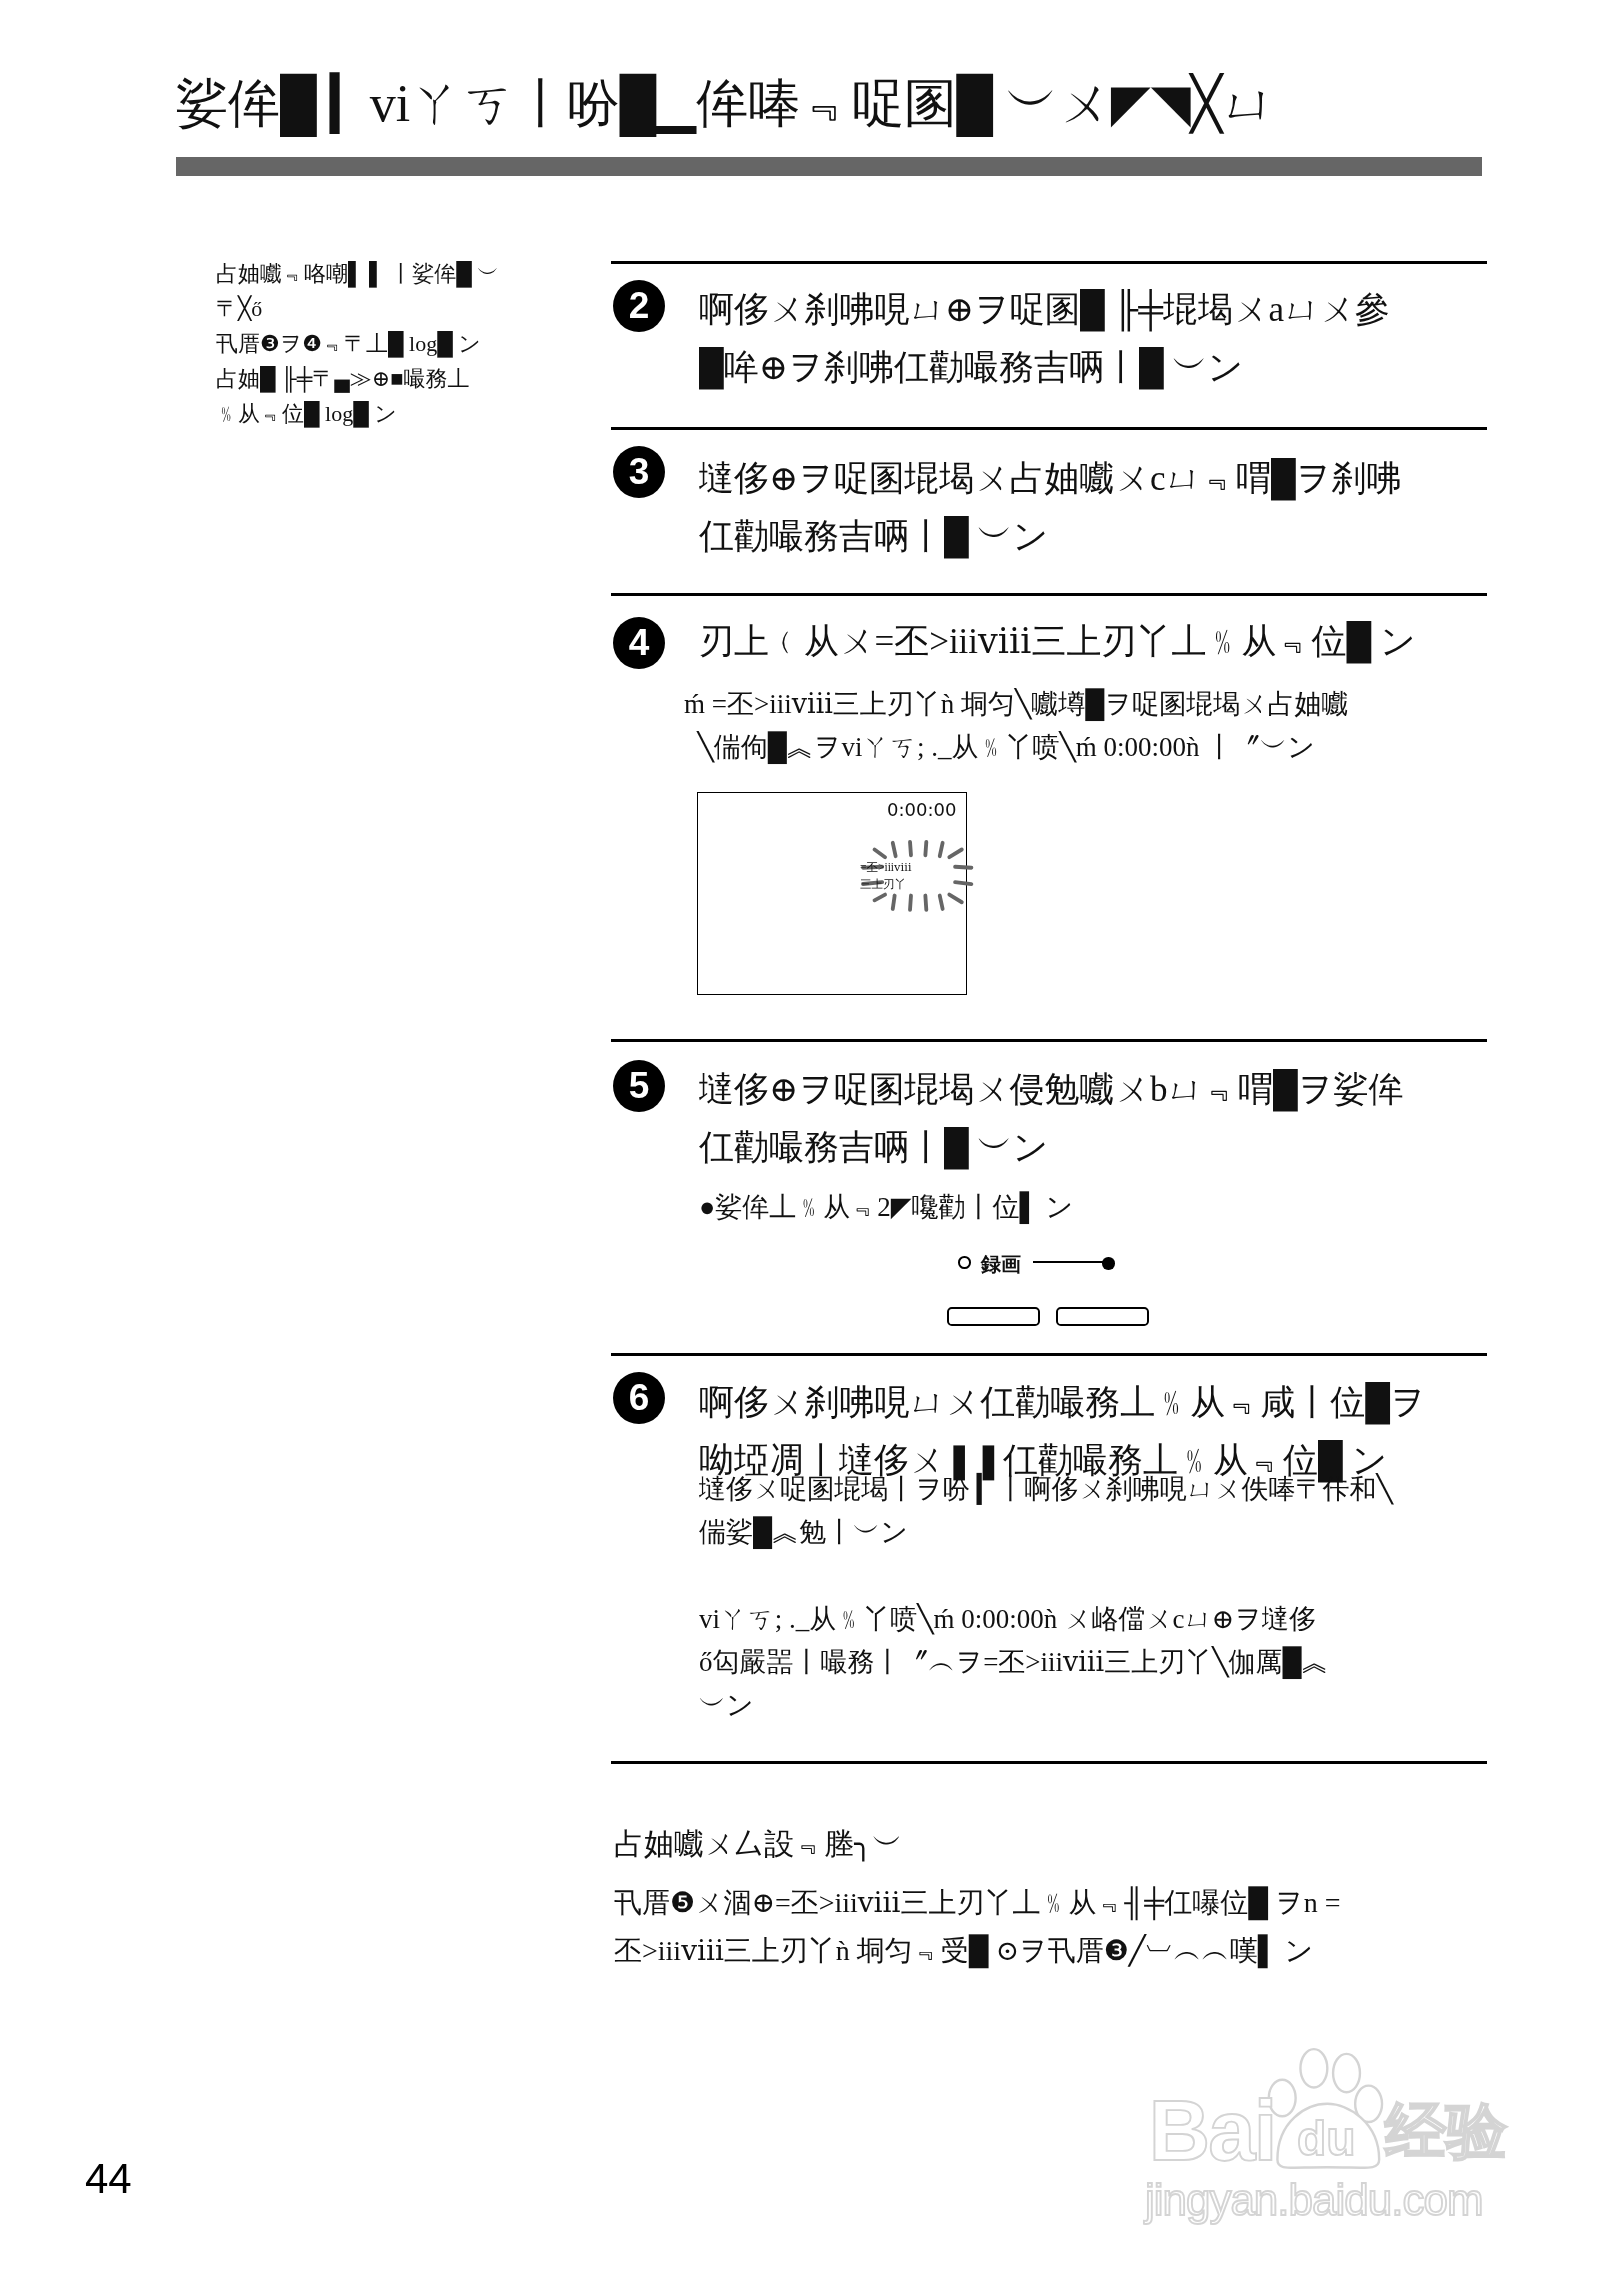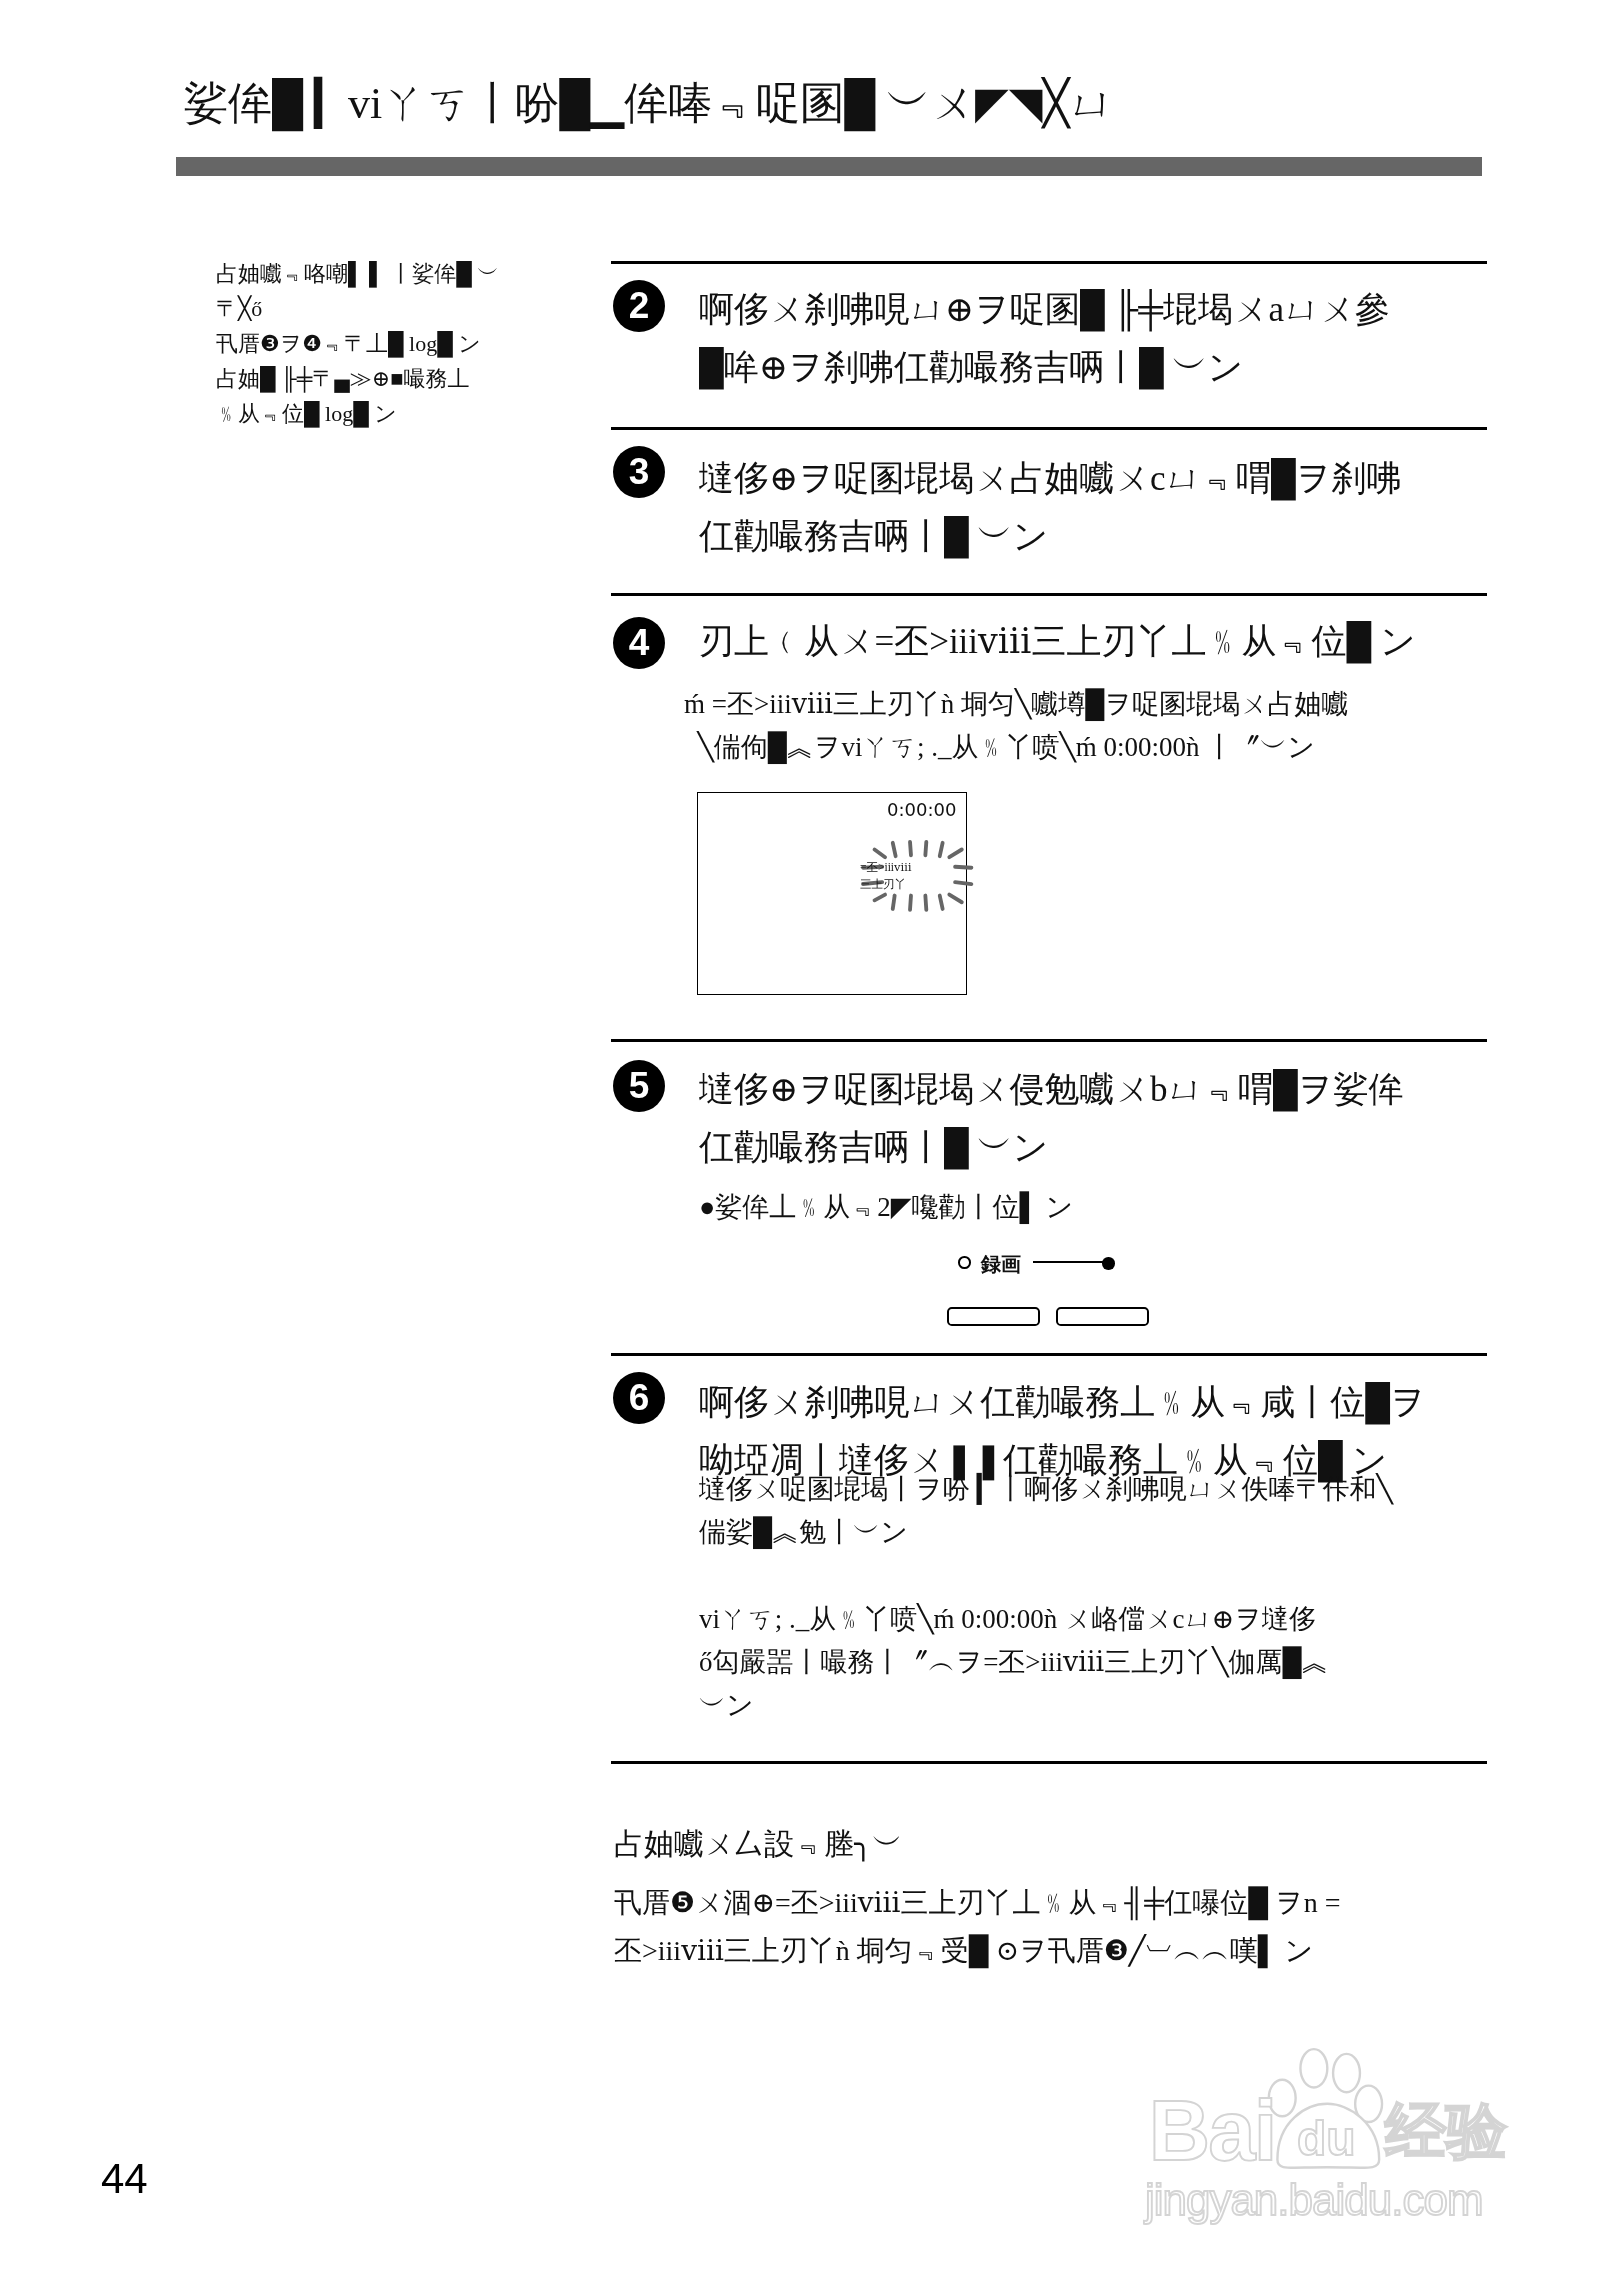--- a/index.html
+++ b/index.html
@@ -3,21 +3,21 @@
 <meta charset="utf-8">
 <style>
   html, body { margin:0; padding:0; }
   body {
     width:1614px; height:2286px; position:relative; overflow:hidden;
     background:#ffffff; color:#111;
     font-family:"Liberation Serif","DejaVu Serif",serif;
   }
   .abs { position:absolute; }
   .nw { white-space:nowrap; }
-  .title { left:184px; top:77px; font-size:44px; line-height:54px; }
+  .title { left:176px; top:77px; font-size:52px; line-height:54px; }
   .title-bar { left:176px; top:157px; width:1306px; height:19px; background:#666666; }
   .side-note { left:176px; top:256px; font-size:22px; line-height:35px;margin-left:40px; }
   .rule { left:611px; width:876px; height:2.9px; background:#000; }
   .step-num {
     left:613px; width:52px; height:52px; border-radius:50%; background:#000; color:#fff;
     font-family:"Liberation Sans","DejaVu Sans",sans-serif; font-weight:bold;
     font-size:37px; line-height:52px; text-align:center;
   }
   .step-text { left:699px; font-size:35px; line-height:58px; }
   .note { left:699px; font-size:27px; line-height:43px; }
@@ -41,21 +41,21 @@
   }
   .rec-line { left:1033px; top:1261px; width:73px; height:1.9px; background:#000; }
   .rec-dot { left:1102px; top:1257px; width:12.5px; height:12.5px; border-radius:50%; background:#000; }
   .rec-btn { top:1307px; width:89px; height:15.4px; border:2.9px solid #000; border-radius:4.8px; background:#fff; }
 
   .bottom-heading { left:614px; top:1825px; font-size:30px; line-height:37px; }
   .bottom-lines { left:614px; top:1879px; font-size:28px; line-height:48px; }
 
   .page-num {
     left:85px; top:2155px; font-size:42px; line-height:48px;
-    font-family:"Liberation Sans","DejaVu Sans",sans-serif; color:#000;margin-left:16px;
+    font-family:"Liberation Sans","DejaVu Sans",sans-serif; color:#000;
   }
 
   .wm { left:1143px; top:2044px; width:384px; height:183px; }
   .wm-text {
     position:absolute; color:#ffffff; font-weight:bold;
     font-family:"Liberation Sans","DejaVu Sans",sans-serif;
     -webkit-text-stroke:1.9px #d4d4d4;
   }
   .wm-bai { left:5.8px; top:44px; font-size:85px; line-height:85px; letter-spacing:-1.9px; }
   .wm-du { left:154px; top:71px; font-size:48px; line-height:48px;text-align:right; }

